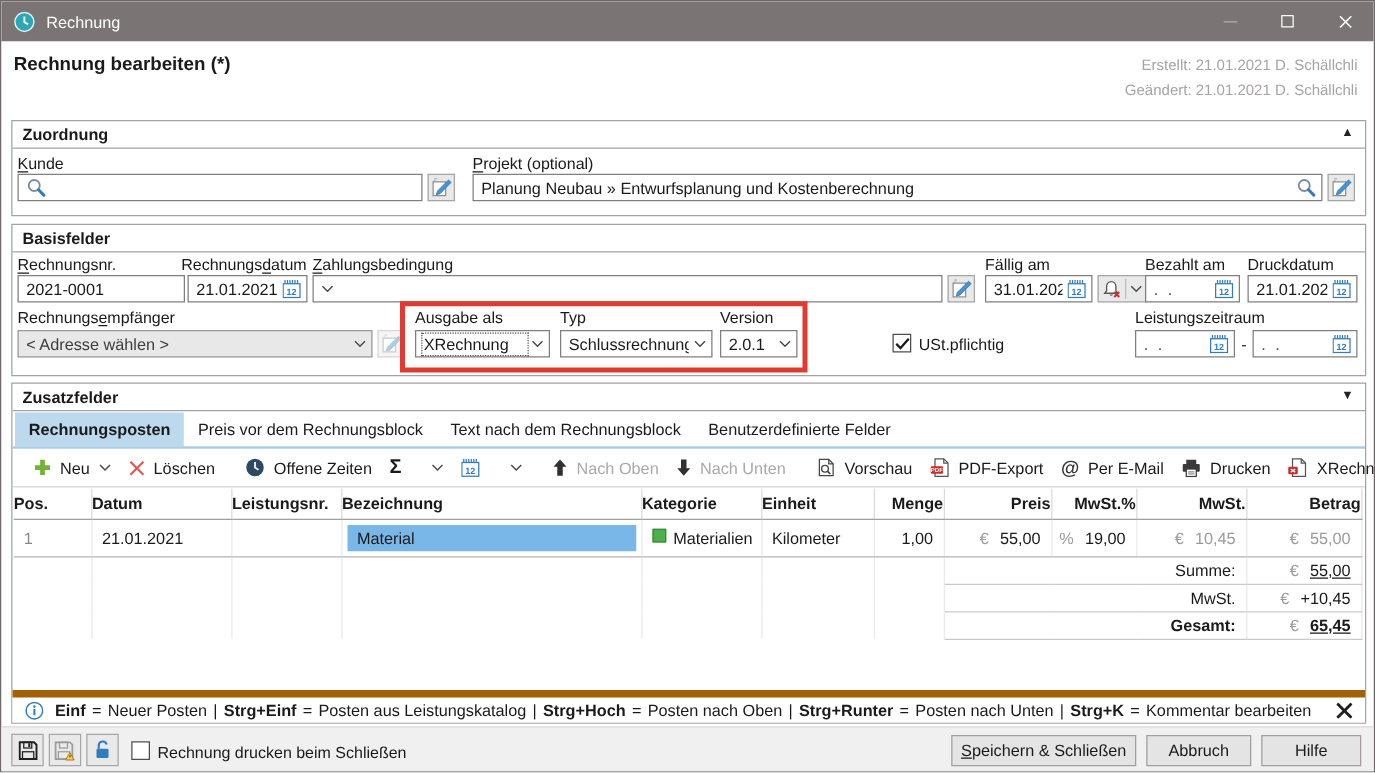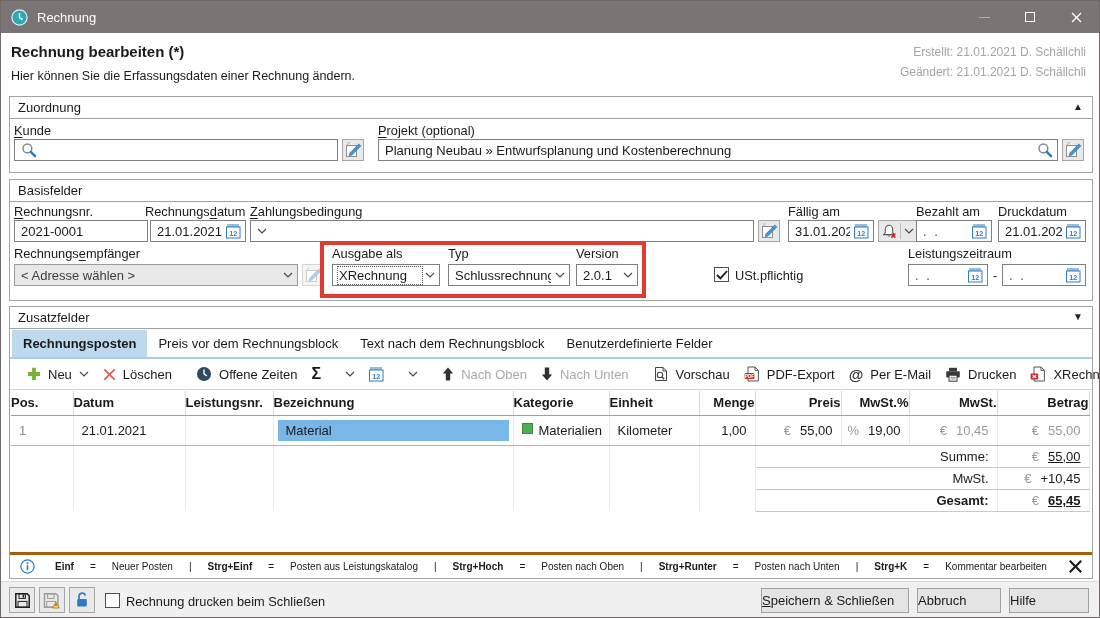--- a/index.html
+++ b/index.html
@@ -17,21 +17,21 @@
   .wc .sq{width:10px;height:10px;border:1px solid #fff}
 
   
   .page-title{position:absolute;left:10px;top:42px;font-size:15px;font-weight:bold}
   .page-sub{position:absolute;left:10px;top:68px;font-size:12.5px}
   .meta{position:absolute;right:13px;font-size:12px;color:#a7a3a1;text-align:right}
   .meta1{top:44px}.meta2{top:64px}
 
   
   .group{position:absolute;left:8px;width:1084px;border:1px solid #a3a3a3;background:#fff}
-  .group-hd{position:absolute;top:0;left:0;right:0;height:22px;border-bottom:1px solid #a3a3a3;font-weight:normal;padding:3px 8px}
+  .group-hd{position:absolute;top:0;left:0;right:0;height:22px;border-bottom:1px solid #a3a3a3;font-weight:bold;padding:3px 8px}
   .collapse{position:absolute;right:9px;top:4px;font-size:10px;color:#222;cursor:default}
 
   .lbl{position:absolute;white-space:nowrap;font-size:12.8px}
   .lbl u{text-underline-offset:2px}
   .inp,.sel{position:absolute;height:22px;border:1px solid #7f7f7f;background:#fff;display:flex;align-items:center;padding:0 4px 0 6px;gap:4px}
   .inp .v,.sel .v{flex:1;white-space:nowrap;overflow:hidden}
   .sel.gray{background:#e8e8e8;color:#3d3d3d;border-color:#9a9a9a}
   .sel.focused .v{outline:1px dotted #555;outline-offset:1px}
   .dim{color:#4a4a4a;letter-spacing:2px}
   .icon-btn{position:absolute;width:22px;height:22px;border:1px solid #a6a6a6;background:#e9e9e9;display:flex;align-items:center;justify-content:center}
@@ -74,29 +74,29 @@
   .money{display:flex;justify-content:flex-end;align-items:center;gap:9px}
   .cur{color:#9b9b9b}
   .mut{color:#9b9b9b}
   .sum-lbl{text-align:right;border-bottom:1px solid #c9c9c9}
   .sum-val{border-bottom:1px solid #c9c9c9}
   .sl.bold{font-weight:bold}
   .vt.u{text-decoration:underline}
   .vt.bu{text-decoration:underline;font-weight:bold}
 
   
-  .hint{position:absolute;left:0;right:0;bottom:0;height:26px;border-top:3px solid #a16207;display:flex;align-items:center;padding:0 10px;font-size:10px;gap:16px;background:#fff}
+  .hint{position:absolute;left:0;right:0;bottom:0;height:26px;border-top:6px solid #a16207;display:flex;align-items:center;padding:0 10px;font-size:13px;gap:5px;background:#fff}
   .hint b{white-space:nowrap}
   .hint span{white-space:nowrap}
   .hint-close{margin-left:auto;cursor:default}
 
   
   .footer{position:absolute;left:0;right:0;top:580px;height:37px;background:#f0f0f0;border-top:1px solid #d9d9d9}
   .tool-sq{position:absolute;top:5px;width:26px;height:26px;border:1px solid #a6a6a6;background:#e9e9e9;display:flex;align-items:center;justify-content:center}
-  .fbtn{position:absolute;top:6px;height:25px;border:1px solid #a0a0a0;background:#e4e4e4;text-align:left;line-height:23px;font-size:13px;cursor:default}
+  .fbtn{position:absolute;top:6px;height:25px;border:1px solid #a0a0a0;background:#e4e4e4;text-align:center;line-height:23px;font-size:13px;cursor:default}
   .footer .cb{top:11px}
   .footer .lbl{top:12px}
 </style>
 </head>
 <body>
 
 <div class="window">
 
   <div class="titlebar">
     <span class="app-icon ic">
@@ -117,21 +117,20 @@
           <span class="ic">
             <svg width="11" height="11" viewBox="0 0 11 11">
               <path d="M1 1l9 9M10 1l-9 9" stroke="#fff" stroke-width="1.3"></path>
             </svg>
           </span>
         </div>
     </div>
   </div>
 
   <div class="page-title">Rechnung bearbeiten (*)</div>
-  <div class="page-sub">Hier können Sie die Erfassungsdaten einer Rechnung ändern.</div>
   <div class="meta meta1">Erstellt: 21.01.2021 D.  Schällchli</div>
   <div class="meta meta2">Geändert: 21.01.2021 D.  Schällchli</div>
 
   <div class="group" style="top:95px;height:77px">
     <div class="group-hd">
       <span>Zuordnung</span>
       <span class="collapse">▲</span>
     </div>
     <div class="lbl" style="left:4px;top:26px"><u>K</u>unde</div>
     <div class="inp" style="left:4px;top:42px;width:324px">

